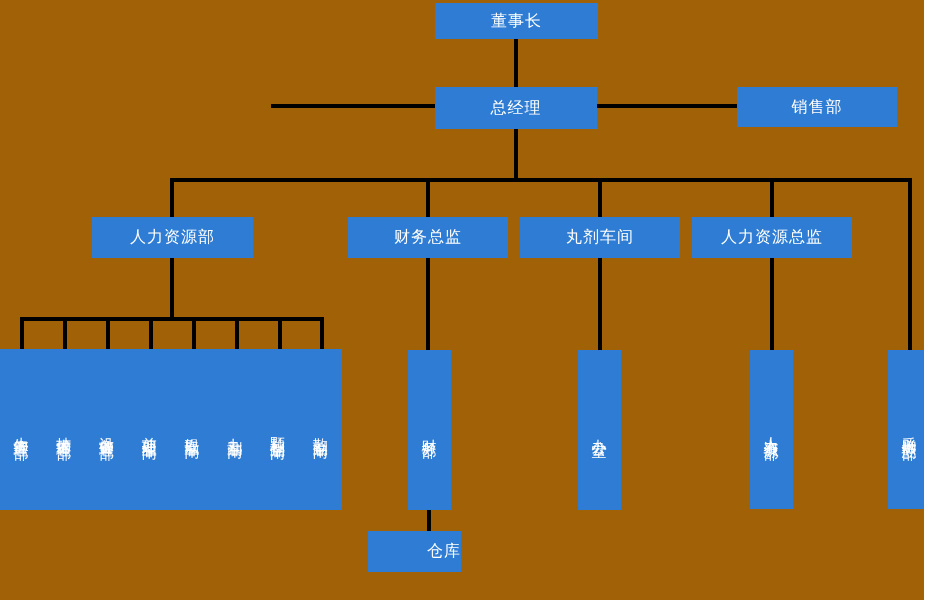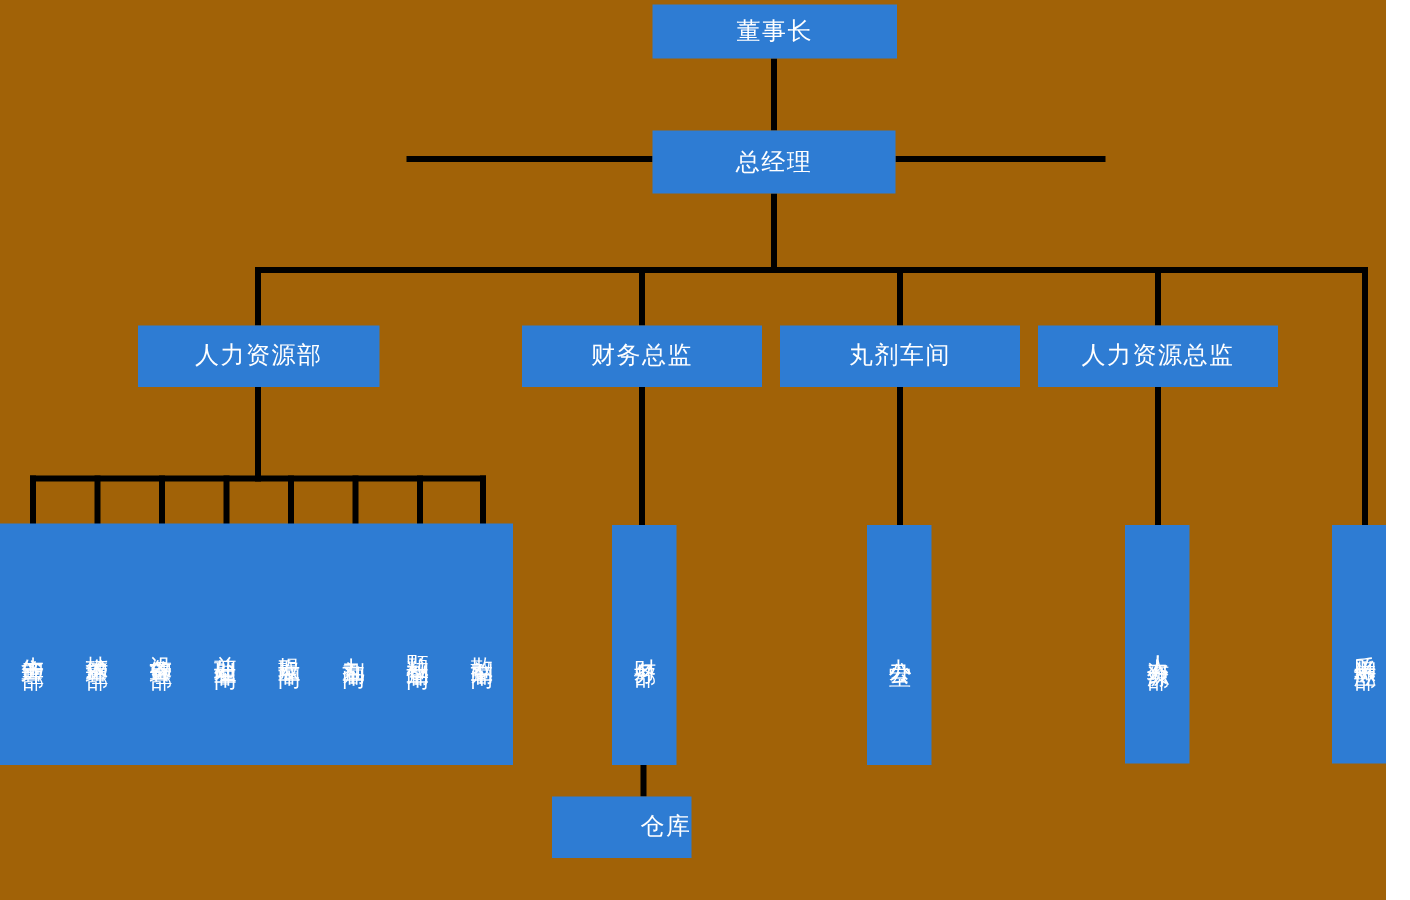--- a/index.html
+++ b/index.html
@@ -61,20 +61,23 @@
   <div class="line" style="left:770px;top:258px;width:4px;height:92px;"></div>
   <div class="line" style="left:427px;top:510px;width:4px;height:21px;"></div>
 
   <div class="node" style="left:435px;top:3px;width:163px;height:36px;">
     <span>董事长</span>
   </div>
 
   <div class="node" style="left:435px;top:87px;width:162px;height:42px;">
     <span>总经理</span>
   </div>
+  <div class="node" style="left:737px;top:87px;width:160px;height:40px;">
+    <span>销售部</span>
+  </div>
 
   <div class="node" style="left:92px;top:217px;width:161px;height:41px;">
     <span>人力资源部</span>
   </div>
   <div class="node" style="left:348px;top:217px;width:160px;height:41px;">
     <span>财务总监</span>
   </div>
   <div class="node" style="left:520px;top:217px;width:160px;height:41px;">
     <span>丸剂车间</span>
   </div>

